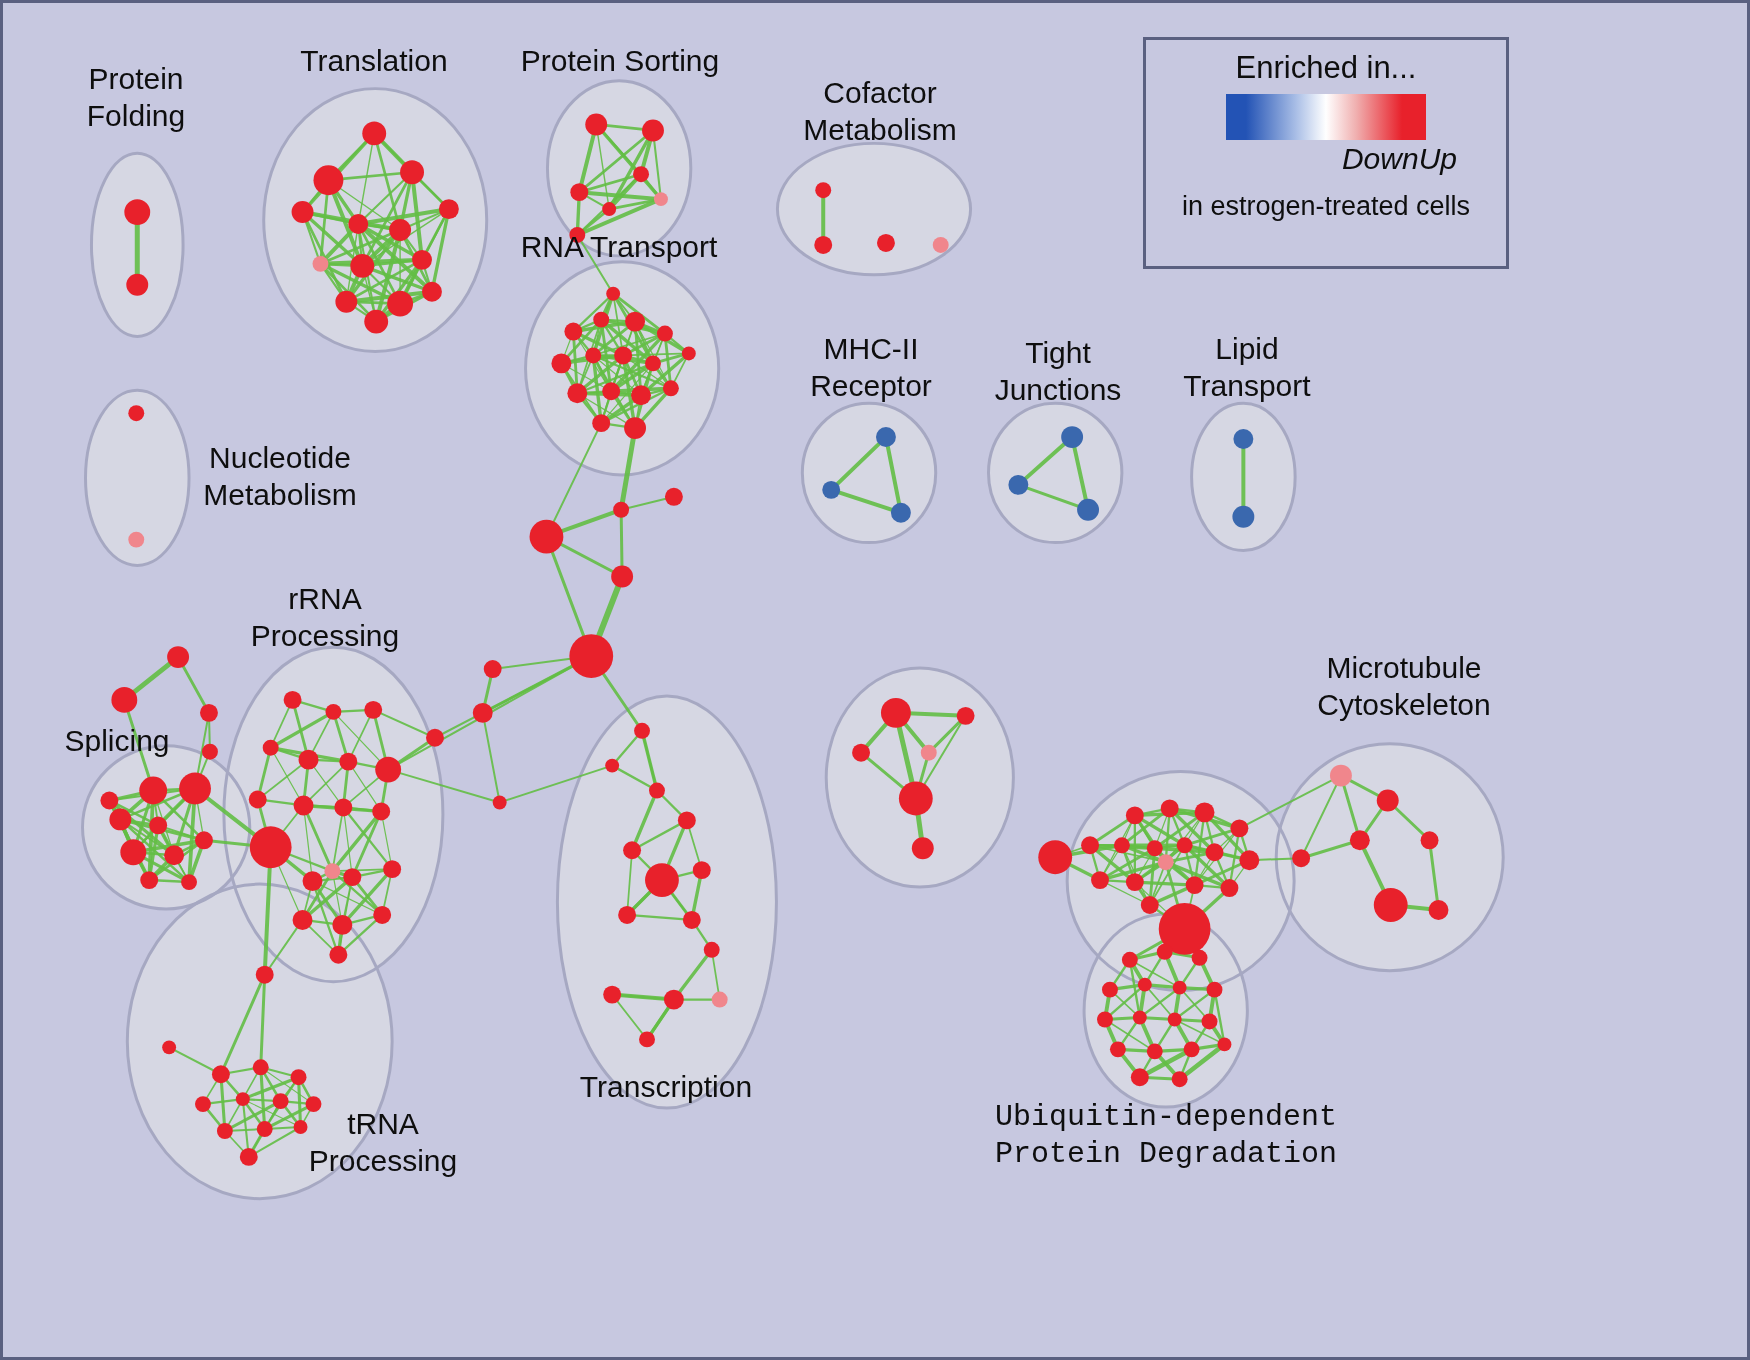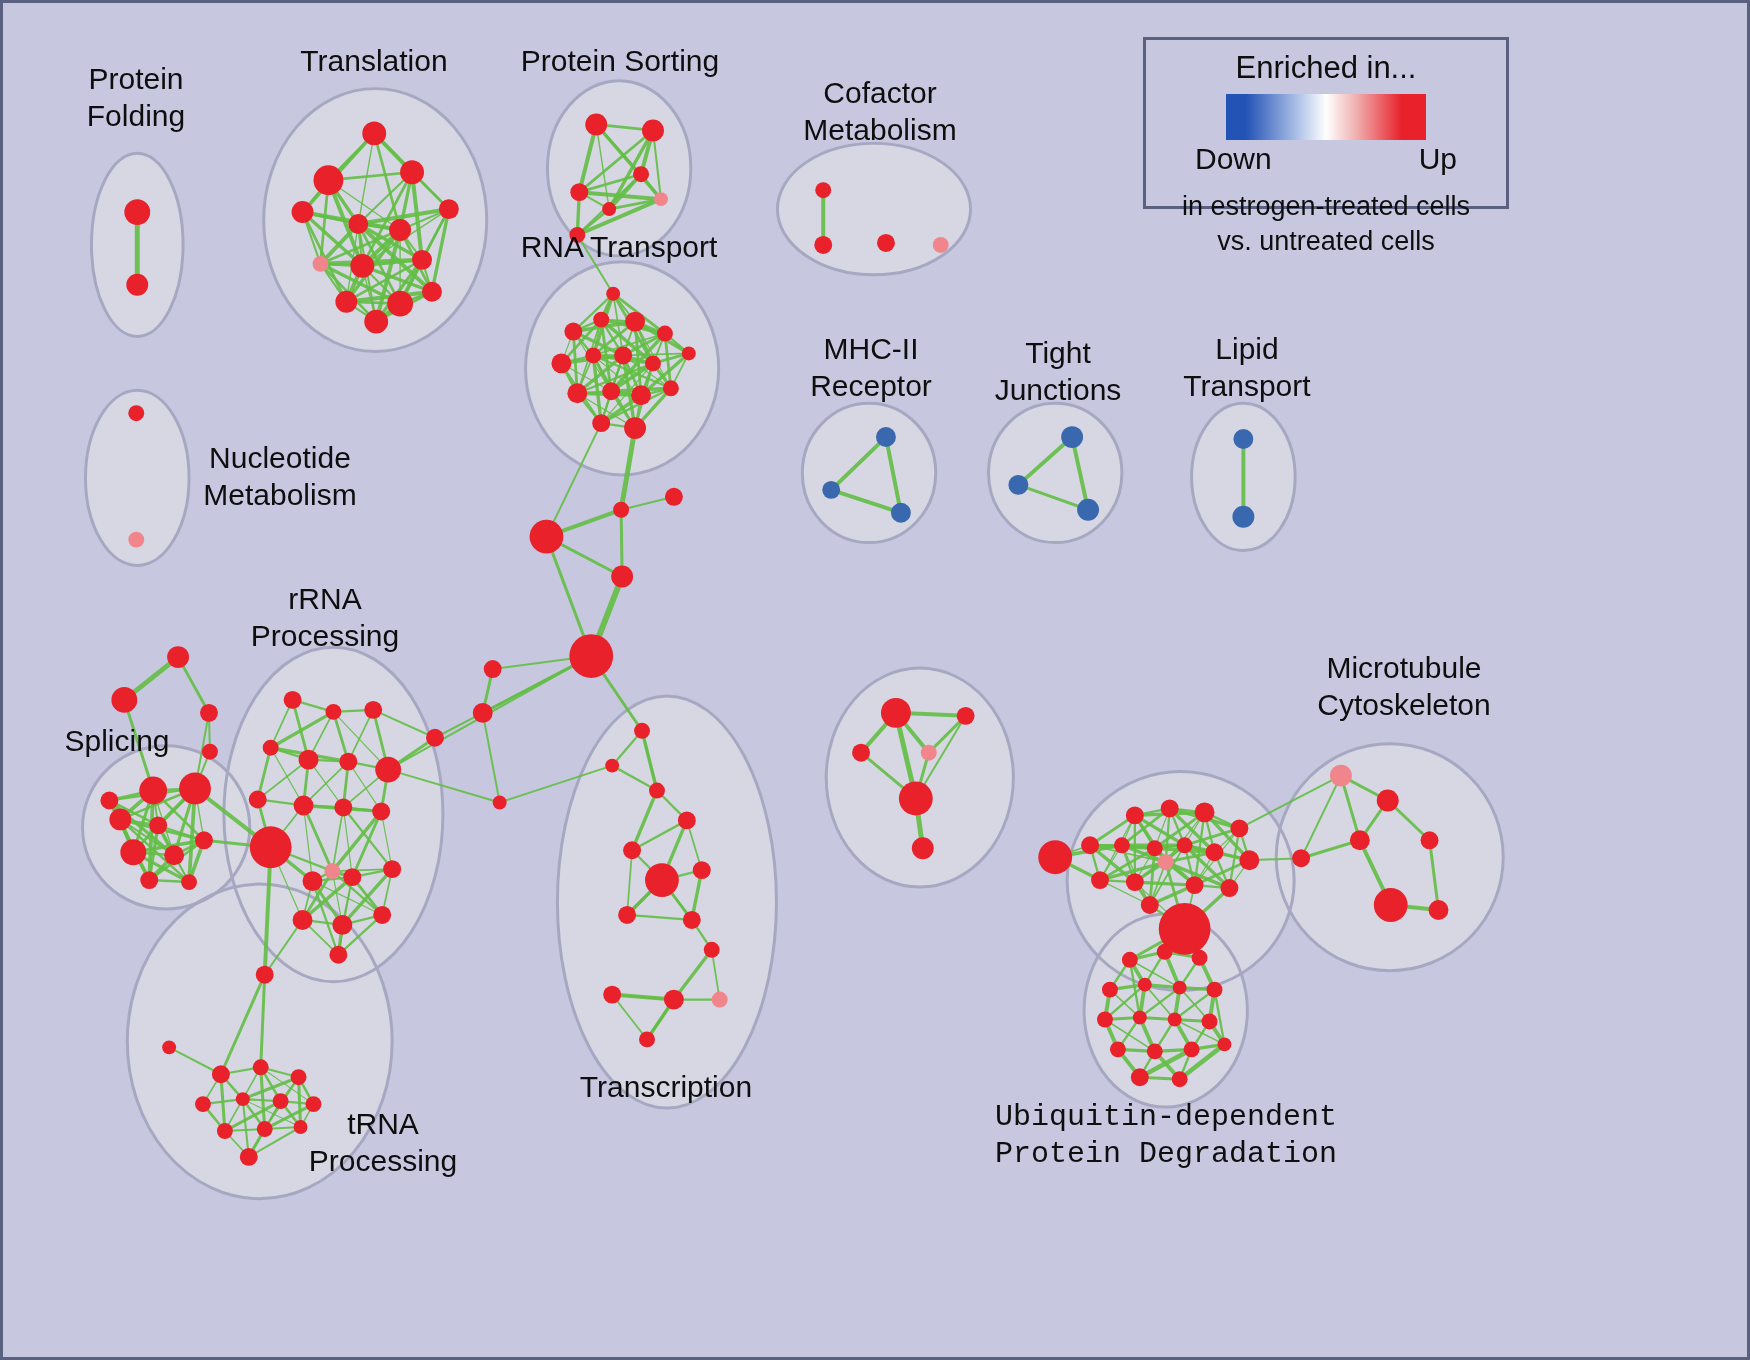--- a/index.html
+++ b/index.html
@@ -19,36 +19,37 @@
     text-align:center;
     white-space:pre-line;
     font-size:30px;
     line-height:1.22;
     color:#0e0e0e;
     pointer-events:none;
   }
   .legend{
     position:absolute;
     left:1140px;top:34px;
-    width:366px;height:172px;
+    width:366px;height:232px;
     border:3px solid #5a6080;
     box-sizing:border-box;
     background:#c7c8e0;
     text-align:center;
     color:#0e0e0e;
   }
   .legend-title{font-size:31px;margin-top:10px;}
   .legend-bar{
     width:200px;height:46px;
     margin:8px auto 2px auto;
   }
   .legend-scale{
     width:262px;margin:0 auto;
-    display:flex;justify-content:space-between;
+    display:flex;justify-content:flex-end;
     font-size:30px;
+    font-style:italic;
   }
   .legend-caption{font-size:27px;line-height:1.3;margin-top:13px;}
 </style>
 </head>
 <body>
 
 <div id="figure">
   <svg id="net" viewBox="0 0 1750 1360">
       <g>
         <ellipse cx="134" cy="243" rx="46" ry="92" fill="#d8d9e3" fill-opacity="0.85"></ellipse>
@@ -784,21 +785,20 @@
 
   <div class="legend">
     <div class="legend-title">Enriched in...</div>
     <div class="legend-bar" id="legend-bar" style="background: linear-gradient(90deg, rgb(35, 83, 181) 0%, rgb(35, 83, 181) 10%, rgb(169, 190, 230) 35%, rgb(255, 255, 255) 50%, rgb(240, 176, 176) 65%, rgb(232, 33, 43) 88%, rgb(232, 33, 43) 100%);"></div>
     <div class="legend-scale">
       <span>Down</span>
       <span>Up</span>
     </div>
     <div class="legend-caption">
       <div>in estrogen-treated cells</div>
-      <div>vs. untreated cells</div>
     </div>
   </div>
 <div class="cluster-label" style="left: -87px; top: 58px;">Protein
 Folding</div>
     <div class="cluster-label" style="left: 151px; top: 40px;">Translation</div>
     <div class="cluster-label" style="left: 397px; top: 40px;">Protein Sorting</div>
     <div class="cluster-label" style="left: 396px; top: 226px;">RNA Transport</div>
     <div class="cluster-label" style="left: 657px; top: 72px;">Cofactor
 Metabolism</div>
     <div class="cluster-label" style="left: 648px; top: 328px;">MHC-II

